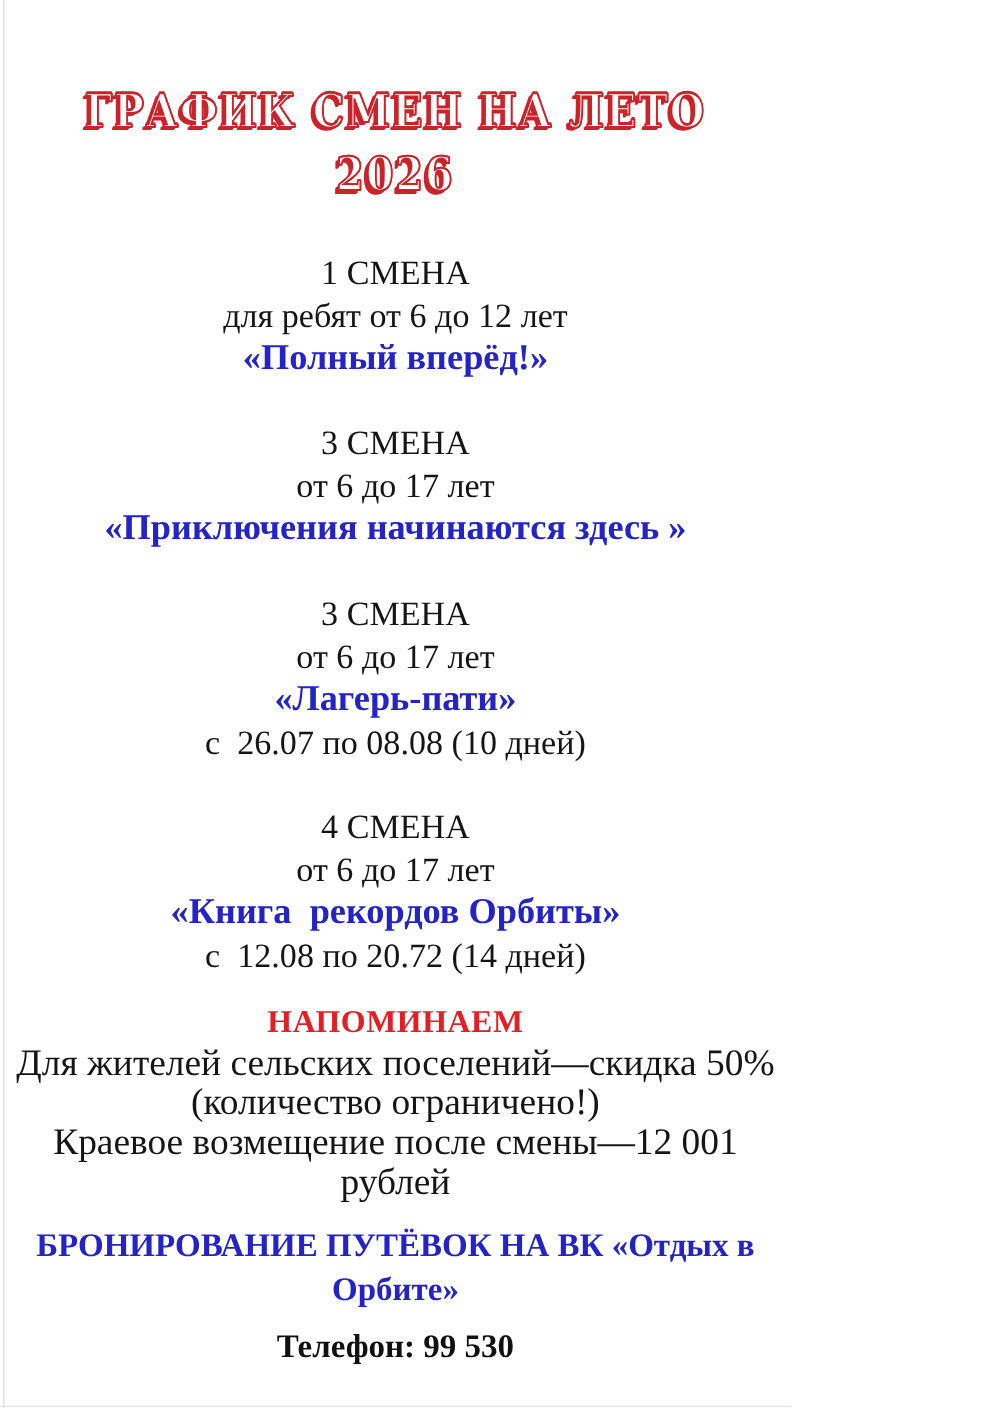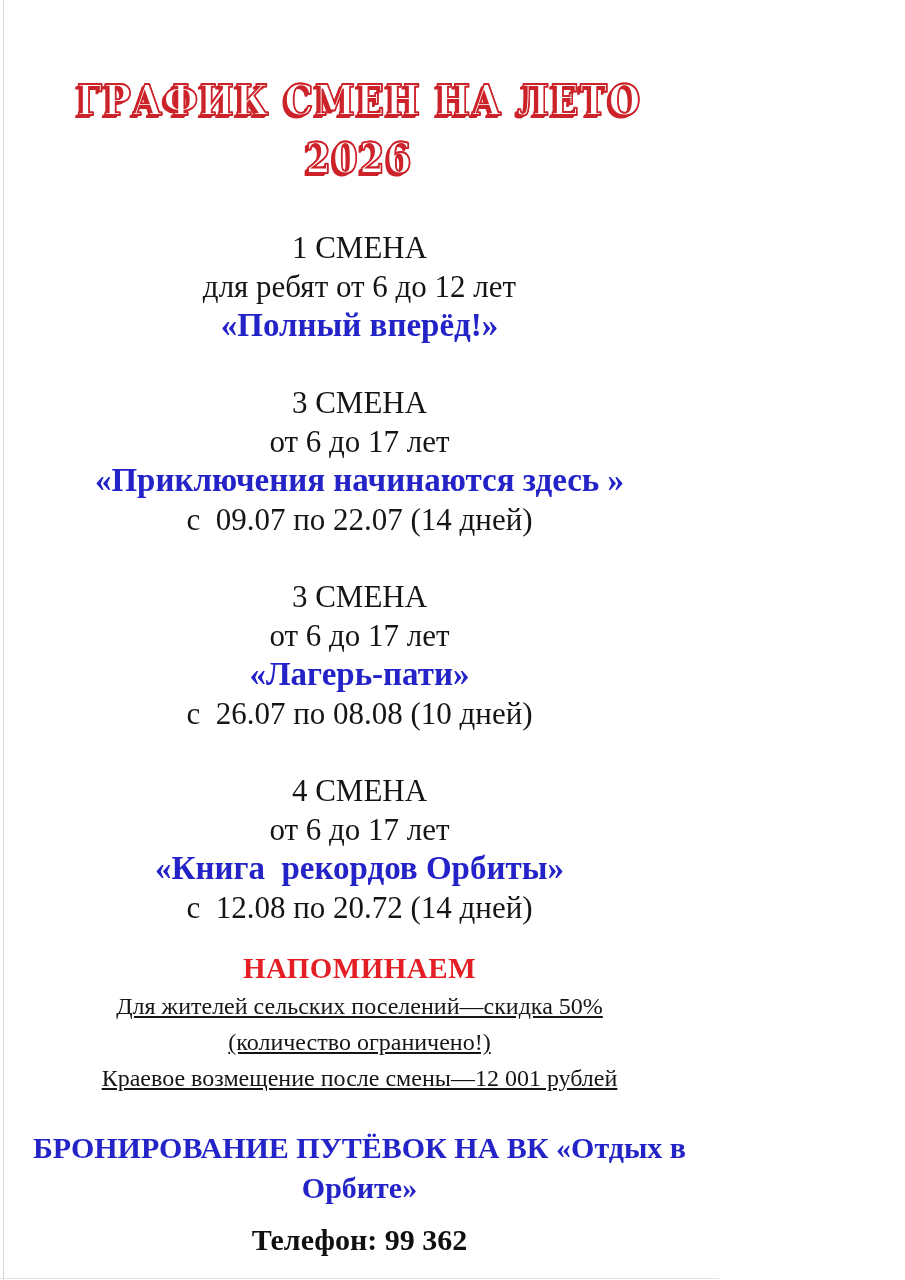--- a/index.html
+++ b/index.html
@@ -65,27 +65,26 @@
   }
   .reminder { margin-top: 22px; }
   .reminder-heading {
     font-size: 29px;
     line-height: 39px;
     font-weight: 700;
     color: var(--accent-red);
     letter-spacing: 0.5px;
   }
   .reminder .r-line {
-    font-size: 24px;
+    font-size: 34px;
     line-height: 36px;
     white-space: pre-wrap;
-    text-decoration: underline;
   }
   .booking {
-    margin-top: 32px;
+    margin-top: 20px;
     font-size: 30px;
     line-height: 40px;
     font-weight: 700;
     color: var(--accent-blue);
     white-space: pre-wrap;
   }
   .phone {
     margin-top: 13px;
     font-size: 30px;
     line-height: 38px;
@@ -108,21 +107,20 @@
   <div class="shift first">
     <div class="line">1 СМЕНА</div>
     <div class="line">для ребят от 6 до 12 лет</div>
     <div class="line shift-name">«Полный вперёд!»</div>
   </div>
 
   <div class="shift">
     <div class="line">3 СМЕНА</div>
     <div class="line">от 6 до 17 лет</div>
     <div class="line shift-name">«Приключения начинаются здесь »</div>
-    <div class="line">с  09.07 по 22.07 (14 дней)</div>
   </div>
 
   <div class="shift">
     <div class="line">3 СМЕНА</div>
     <div class="line">от 6 до 17 лет</div>
     <div class="line shift-name">«Лагерь-пати»</div>
     <div class="line">с  26.07 по 08.08 (10 дней)</div>
   </div>
 
   <div class="shift">
@@ -134,14 +132,14 @@
 
   <div class="reminder">
     <div class="reminder-heading">НАПОМИНАЕМ</div>
     <div class="r-line">Для жителей сельских поселений—скидка 50%</div>
     <div class="r-line">(количество ограничено!)</div>
     <div class="r-line">Краевое возмещение после смены—12 001 рублей</div>
   </div>
 
   <div class="booking">БРОНИРОВАНИЕ ПУТЁВОК НА ВК «Отдых в Орбите»</div>
 
-  <div class="phone">Телефон: 99 362</div>
+  <div class="phone">Телефон: 99 530</div>
 </div>
 
 </body></html>

